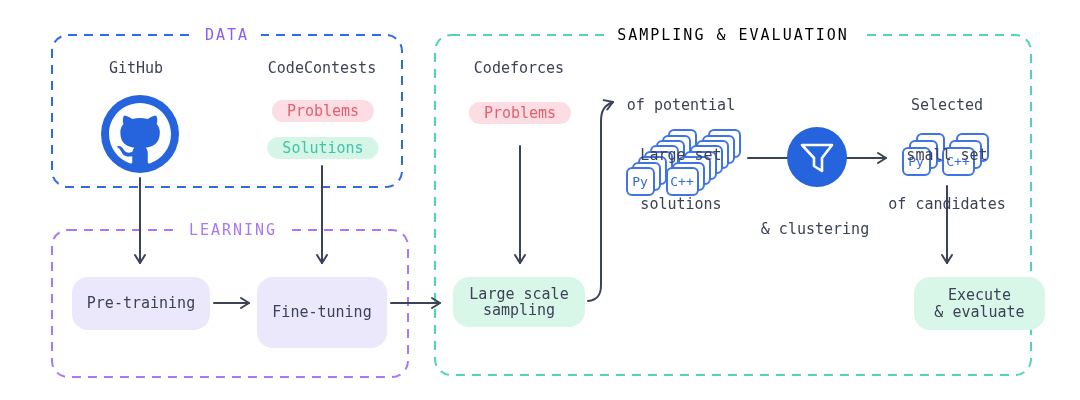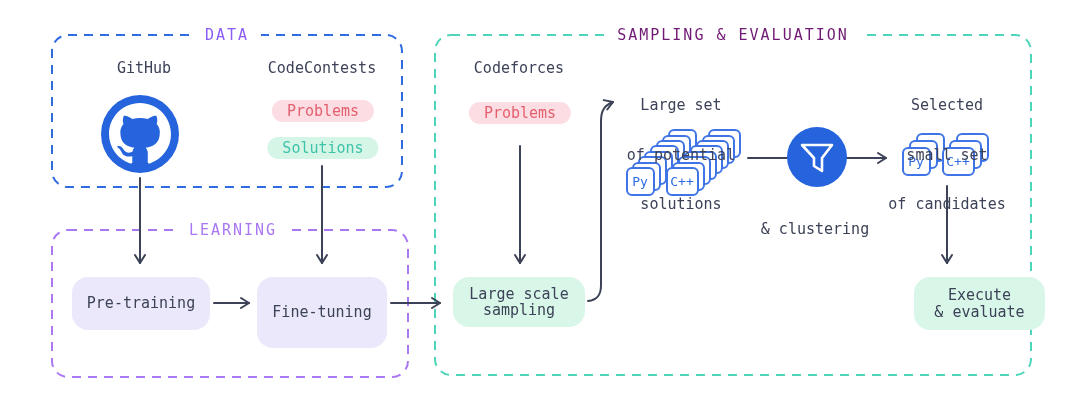--- a/index.html
+++ b/index.html
@@ -3,21 +3,21 @@
 <meta charset="utf-8">
 <style>
   html,body{margin:0;padding:0;background:#fff;}
   .canvas{position:relative;width:1080px;height:400px;background:#ffffff;
           font-family:"DejaVu Sans Mono", "Liberation Mono", monospace;color:#3c4257;overflow:hidden;}
   svg.layer{position:absolute;left:0;top:0;z-index:1;}
   .gtitle{position:absolute;transform:translateX(-50%);background:#fff;padding:0 12px;
           font-size:15px;letter-spacing:2px;white-space:pre;z-index:3;}
   .gtitle.blue{color:#8b5cf6;}
   .gtitle.purple{color:#a978f2;}
-  .gtitle.teal{color:#701a75;}
+  .gtitle.teal{color:#000000;}
   .lbl{position:absolute;transform:translateX(-50%);font-size:15px;white-space:pre;z-index:2;}
   .caption{position:absolute;transform:translateX(-50%);font-size:15px;line-height:16.5px;
            text-align:center;white-space:pre;z-index:2;}
   .pill{position:absolute;transform:translateX(-50%);font-size:15px;line-height:18px;
         padding:2px 15px;border-radius:12px;white-space:pre;z-index:2;}
   .pill.problems{background:#fbdde3;color:#e4606e;}
   .pill.solutions{background:#d5f6e7;color:#3fc3a9;}
   .node{position:absolute;border-radius:16px;display:flex;flex-direction:column;align-items:center;
         justify-content:center;font-size:15px;line-height:16.5px;text-align:center;z-index:2;}
   .node.lavender{background:#eae8fa;}
@@ -94,38 +94,38 @@
       <rect x="943" y="148" width="31" height="27" rx="5"></rect>
     </g>
     <text x="916" y="166" text-anchor="middle" font-size="13" fill="#2f6ce2" font-family="DejaVu Sans Mono, monospace">Py</text>
     <text x="958" y="166" text-anchor="middle" font-size="13" fill="#2f6ce2" font-family="DejaVu Sans Mono, monospace">C++</text>
   </svg>
 
   <div class="gtitle blue" style="left:227px;top:26px;">DATA</div>
   <div class="gtitle purple" style="left:233px;top:221px;">LEARNING</div>
   <div class="gtitle teal" style="left:733px;top:26px;">SAMPLING &amp; EVALUATION</div>
 
-  <div class="lbl" style="left:144px;top:59px;">GitHub</div>
+  <div class="lbl" style="left:136px;top:59px;">GitHub</div>
   <div class="lbl" style="left:322px;top:59px;">CodeContests</div>
   <div class="pill problems" style="left:323px;top:100px;">Problems</div>
   <div class="pill solutions" style="left:323px;top:137px;">Solutions</div>
 
   <div class="node lavender" style="left:72px;top:277px;width:138px;height:53px;">
     <div>Pre-training</div>
   </div>
   <div class="node lavender" style="left:257px;top:277px;width:130px;height:71px;">
     <div>Fine-tuning</div>
   </div>
 
   <div class="lbl" style="left:519px;top:59px;">Codeforces</div>
   <div class="pill problems" style="left:520px;top:102px;">Problems</div>
 
   <div class="caption" style="left:681px;top:64px;">
+    <div>of potential</div>
     <div>Large set</div>
-    <div>of potential</div>
     <div>solutions</div>
   </div>
 
   <div class="caption" style="left:815px;top:188px;">
     <div>&amp; clustering</div>
   </div>
 
   <div class="caption" style="left:947px;top:64px;">
     <div>Selected</div>
     <div>small set</div>

